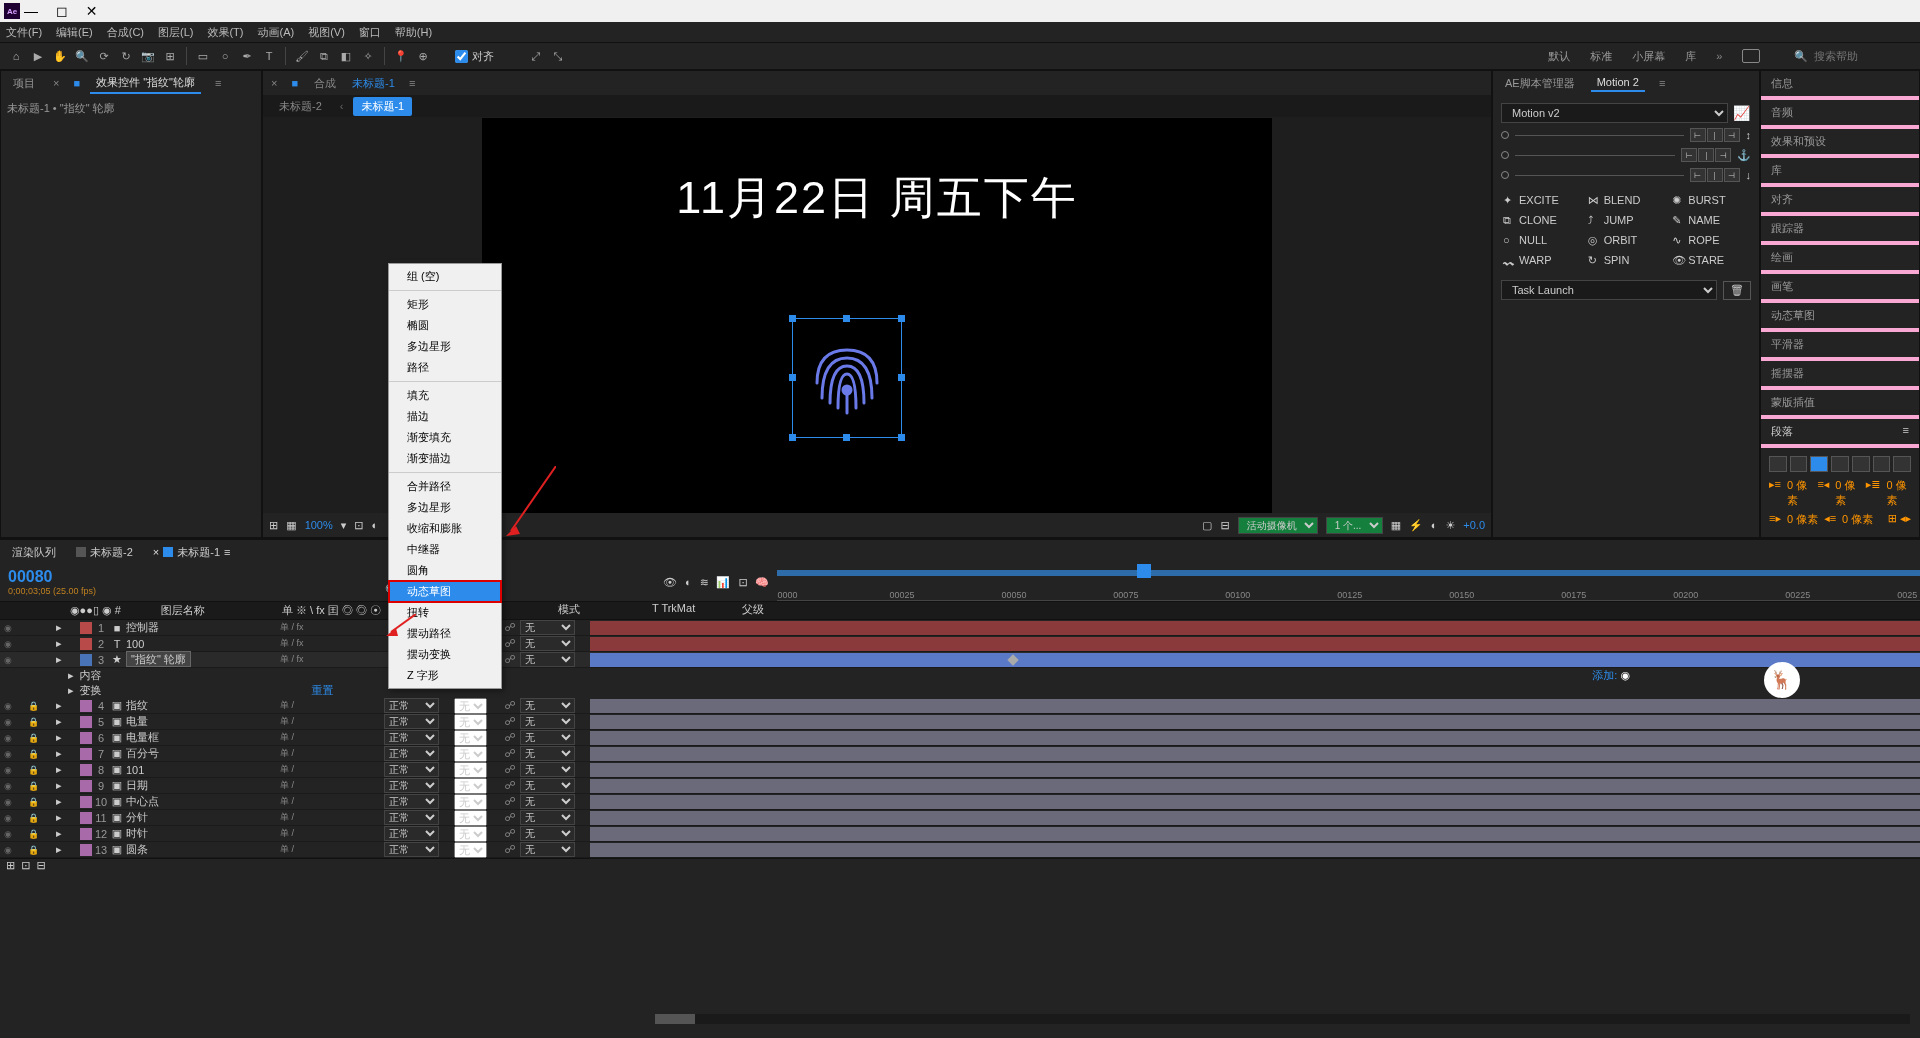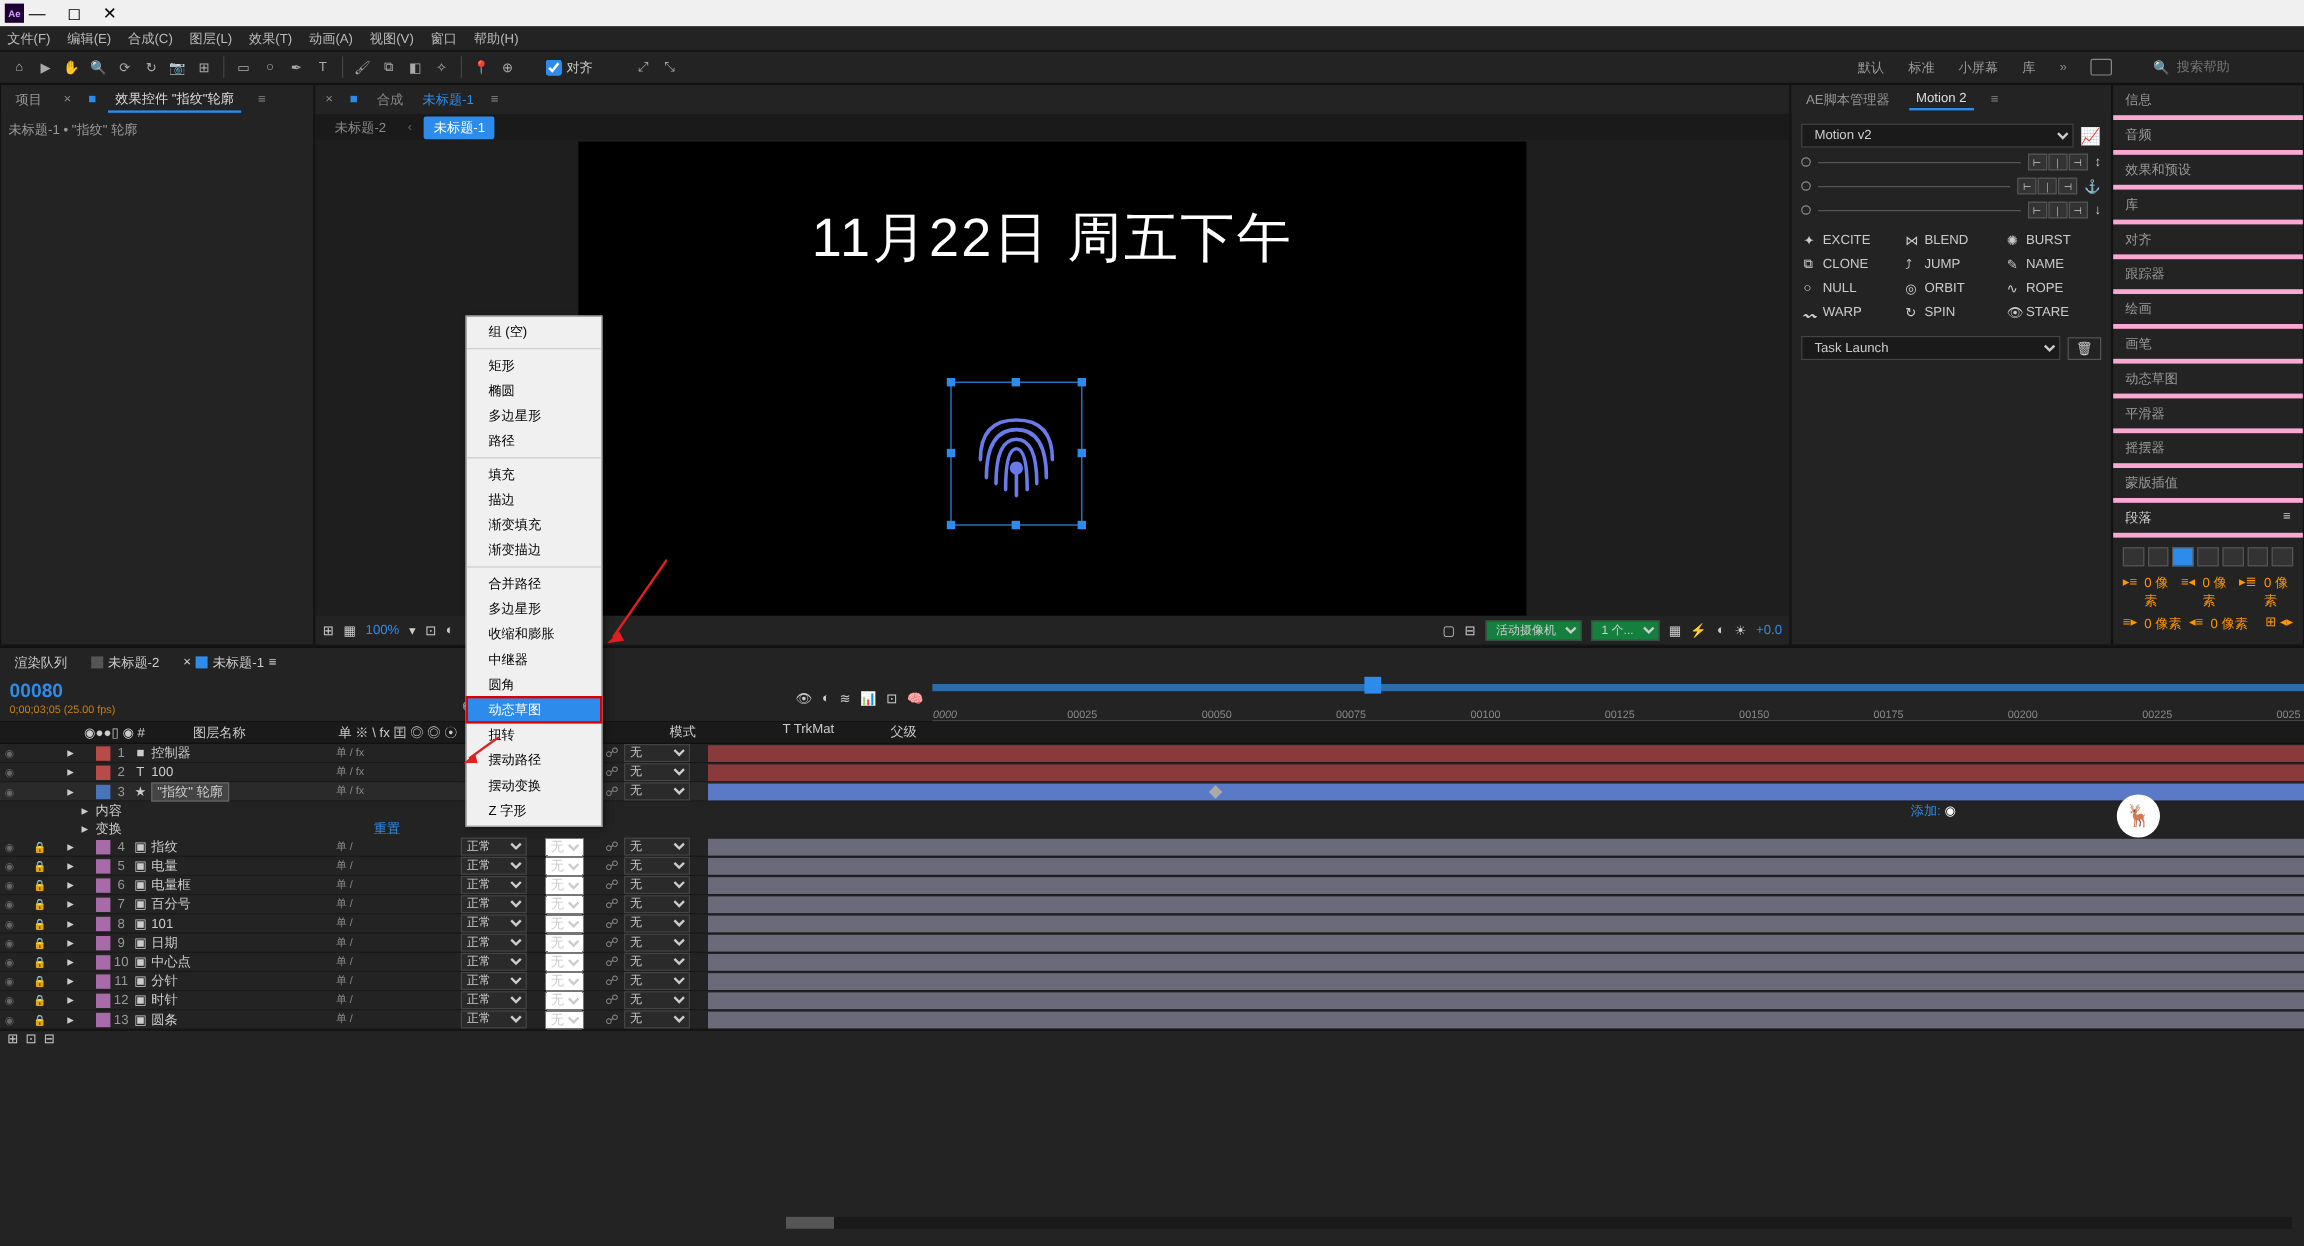--- a/index.html
+++ b/index.html
@@ -440,21 +440,21 @@
         <span>👁</span>
         <span>◐</span>
         <span>≋</span>
         <span>📊</span>
         <span>⊡</span>
         <span>🧠</span>
       </div>
       <div class="tl-ruler">
         <div class="bluebar" style="width:100%"></div>
         <div id="ticks">
-            <span class="tick" style="left: 0%; font-style: italic;">0000</span>
+            <span class="tick" style="left: 0%;">0000</span>
             <span class="tick" style="left: 9.8%;">00025</span>
             <span class="tick" style="left: 19.6%;">00050</span>
             <span class="tick" style="left: 29.4%;">00075</span>
             <span class="tick" style="left: 39.2%;">00100</span>
             <span class="tick" style="left: 49%;">00125</span>
             <span class="tick" style="left: 58.8%;">00150</span>
             <span class="tick" style="left: 68.6%;">00175</span>
             <span class="tick" style="left: 78.4%;">00200</span>
             <span class="tick" style="left: 88.2%;">00225</span>
             <span class="tick" style="left: 98%;">0025</span>

